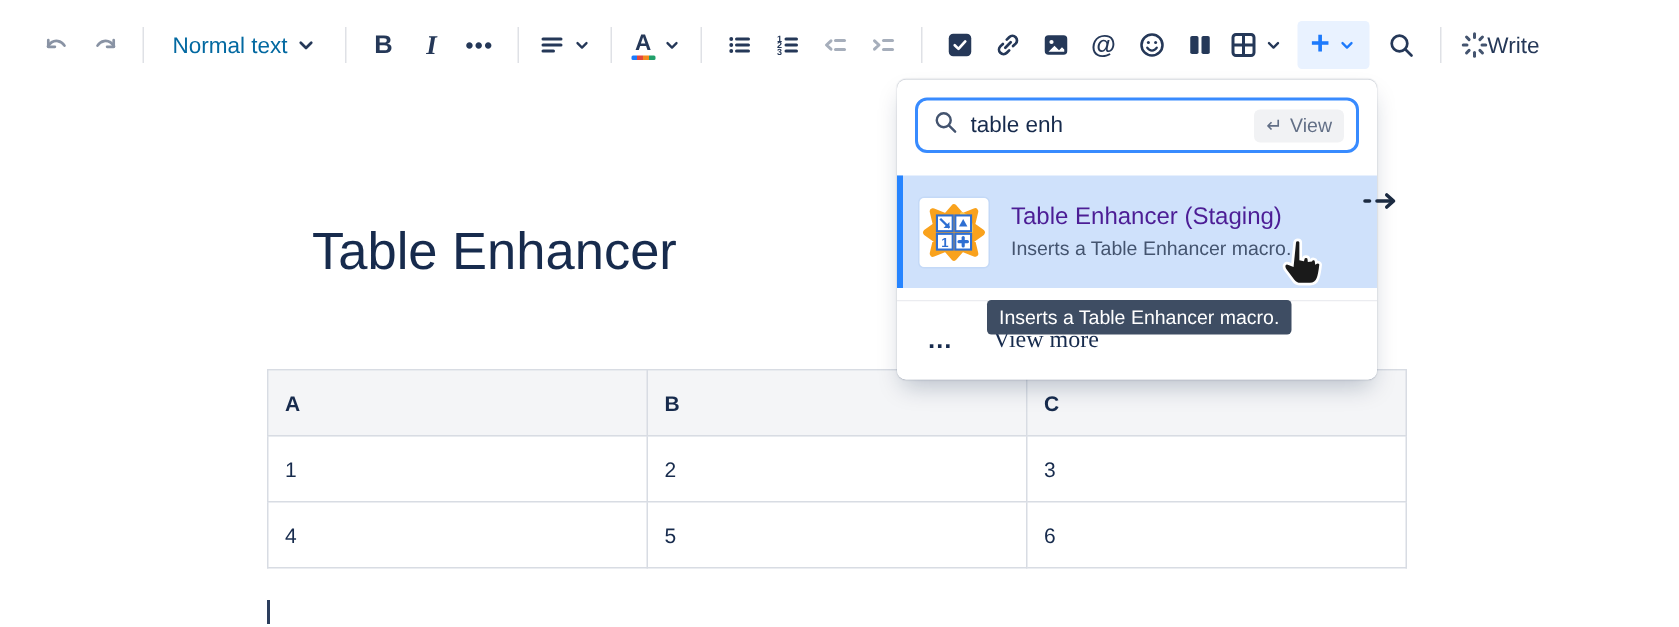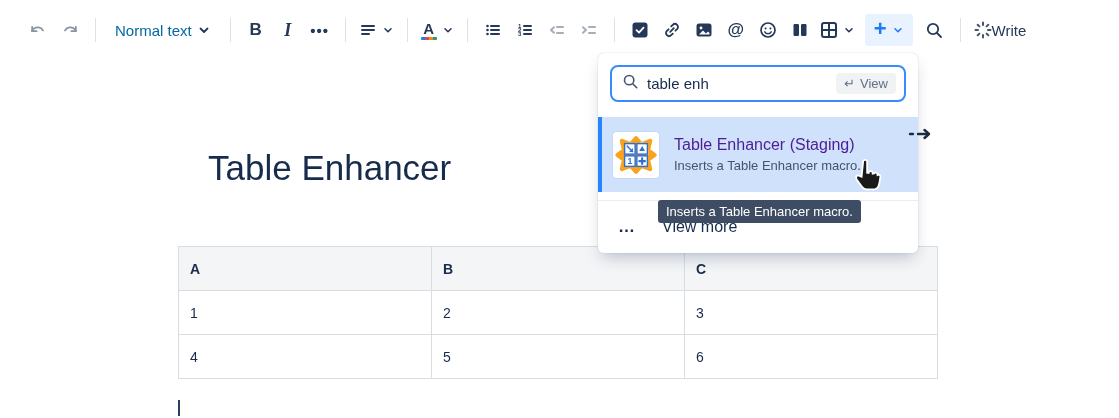--- a/index.html
+++ b/index.html
@@ -49,21 +49,21 @@
     display:flex; align-items:center; cursor:pointer; border-left:4px solid #2684FF; padding-left:10px; }
   .macro-icon-box { width:48px; height:48px; background:#fff; border:1px solid #C4D9F7; border-radius:4px;
     display:flex; align-items:center; justify-content:center; flex:0 0 auto; }
   .result-text { margin-left:14px; }
   .result-title { font-size:16px; color:#4c1d95; margin-bottom:4px; }
   .result-desc { font-size:13px; color:#44546F; }
   .panel-divider { position:absolute; left:0; right:0; top:147px; height:1px; background:#EBECF0; }
   .view-more-row { position:absolute; left:0; right:0; top:148px; height:52px; display:flex;
     align-items:center; cursor:pointer; background:#fff; border-radius:0 0 6px 6px; }
   .vm-ellipsis { width:30px; margin-left:20px; font-size:17px; font-weight:700; color:#172B4D; letter-spacing:1px; }
-  .vm-label { font-size:16px; color:#172B4D; margin-left:14px; }
+  .vm-label { font-size:16px; color:#172B4D; margin-left:14px;font-family:Liberation Serif, serif; }
 
   .tooltip { position:absolute; left:658px; top:200px; background:#3E4D63; color:#fff; font-size:13px;
     padding:4px 8px; border-radius:3px; z-index:20; white-space:nowrap; }
   .shortcut-arrow { position:absolute; left:908px; top:127px; z-index:6; }
   .cursor-hand { position:absolute; left:850px; top:158px; z-index:30; pointer-events:none; }
 </style>
 </head>
 <body>
 
 <div class="stage">

